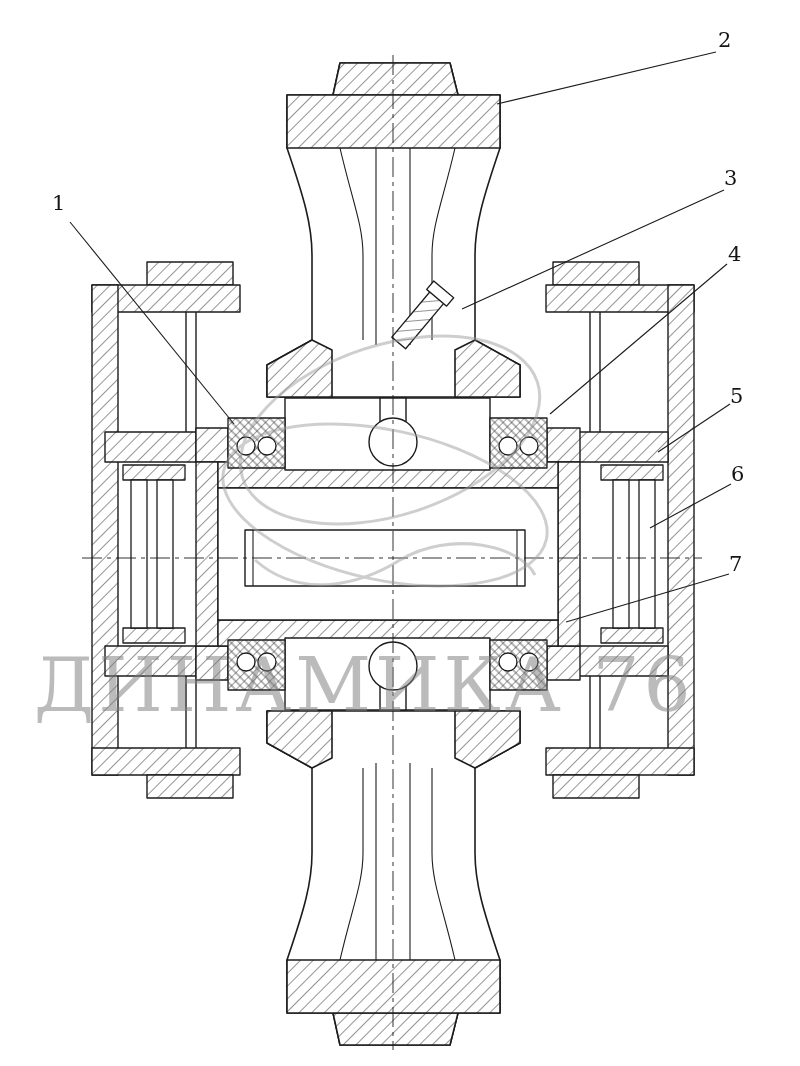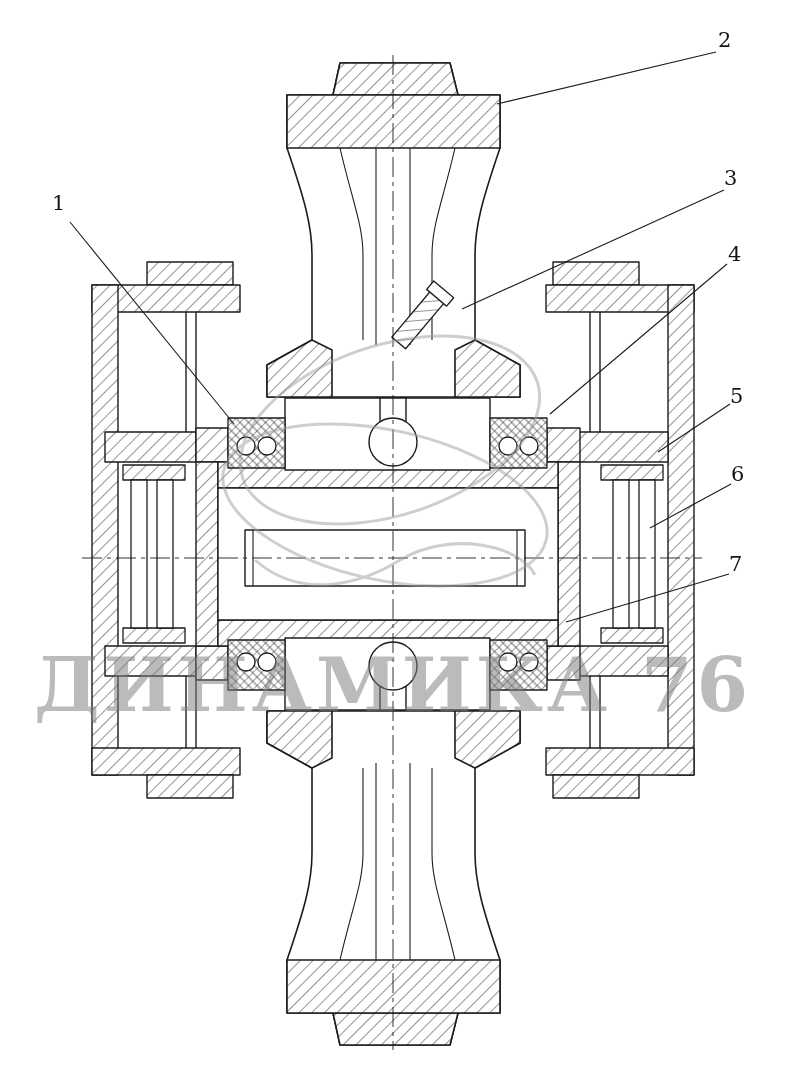--- a/index.html
+++ b/index.html
@@ -7,21 +7,21 @@
     position:relative;width:800px;height:1066px;background:#ffffff;
     overflow:hidden;font-family:"DejaVu Serif",serif;
   }
   #drawing-svg{position:absolute;left:0;top:0;}
   .callout{
     position:absolute;font-family:"DejaVu Serif",serif;font-size:21px;
     color:#151515;line-height:1;user-select:none;
   }
   .watermark{
     position:absolute;left:34px;top:642px;width:740px;
-    font-family:"DejaVu Serif",serif;font-size:74px;font-weight:700;
+    font-family:"DejaVu Serif",serif;font-size:74px;font-weight:400;
     color:rgba(125,125,125,0.52);letter-spacing:4px;white-space:nowrap;
     pointer-events:none;
   }
 </style>
 </head>
 <body>
 
 <div id="canvas">
 
   <svg id="drawing-svg" width="800" height="1066" viewBox="0 0 800 1066" stroke-linejoin="round" stroke-linecap="butt">

